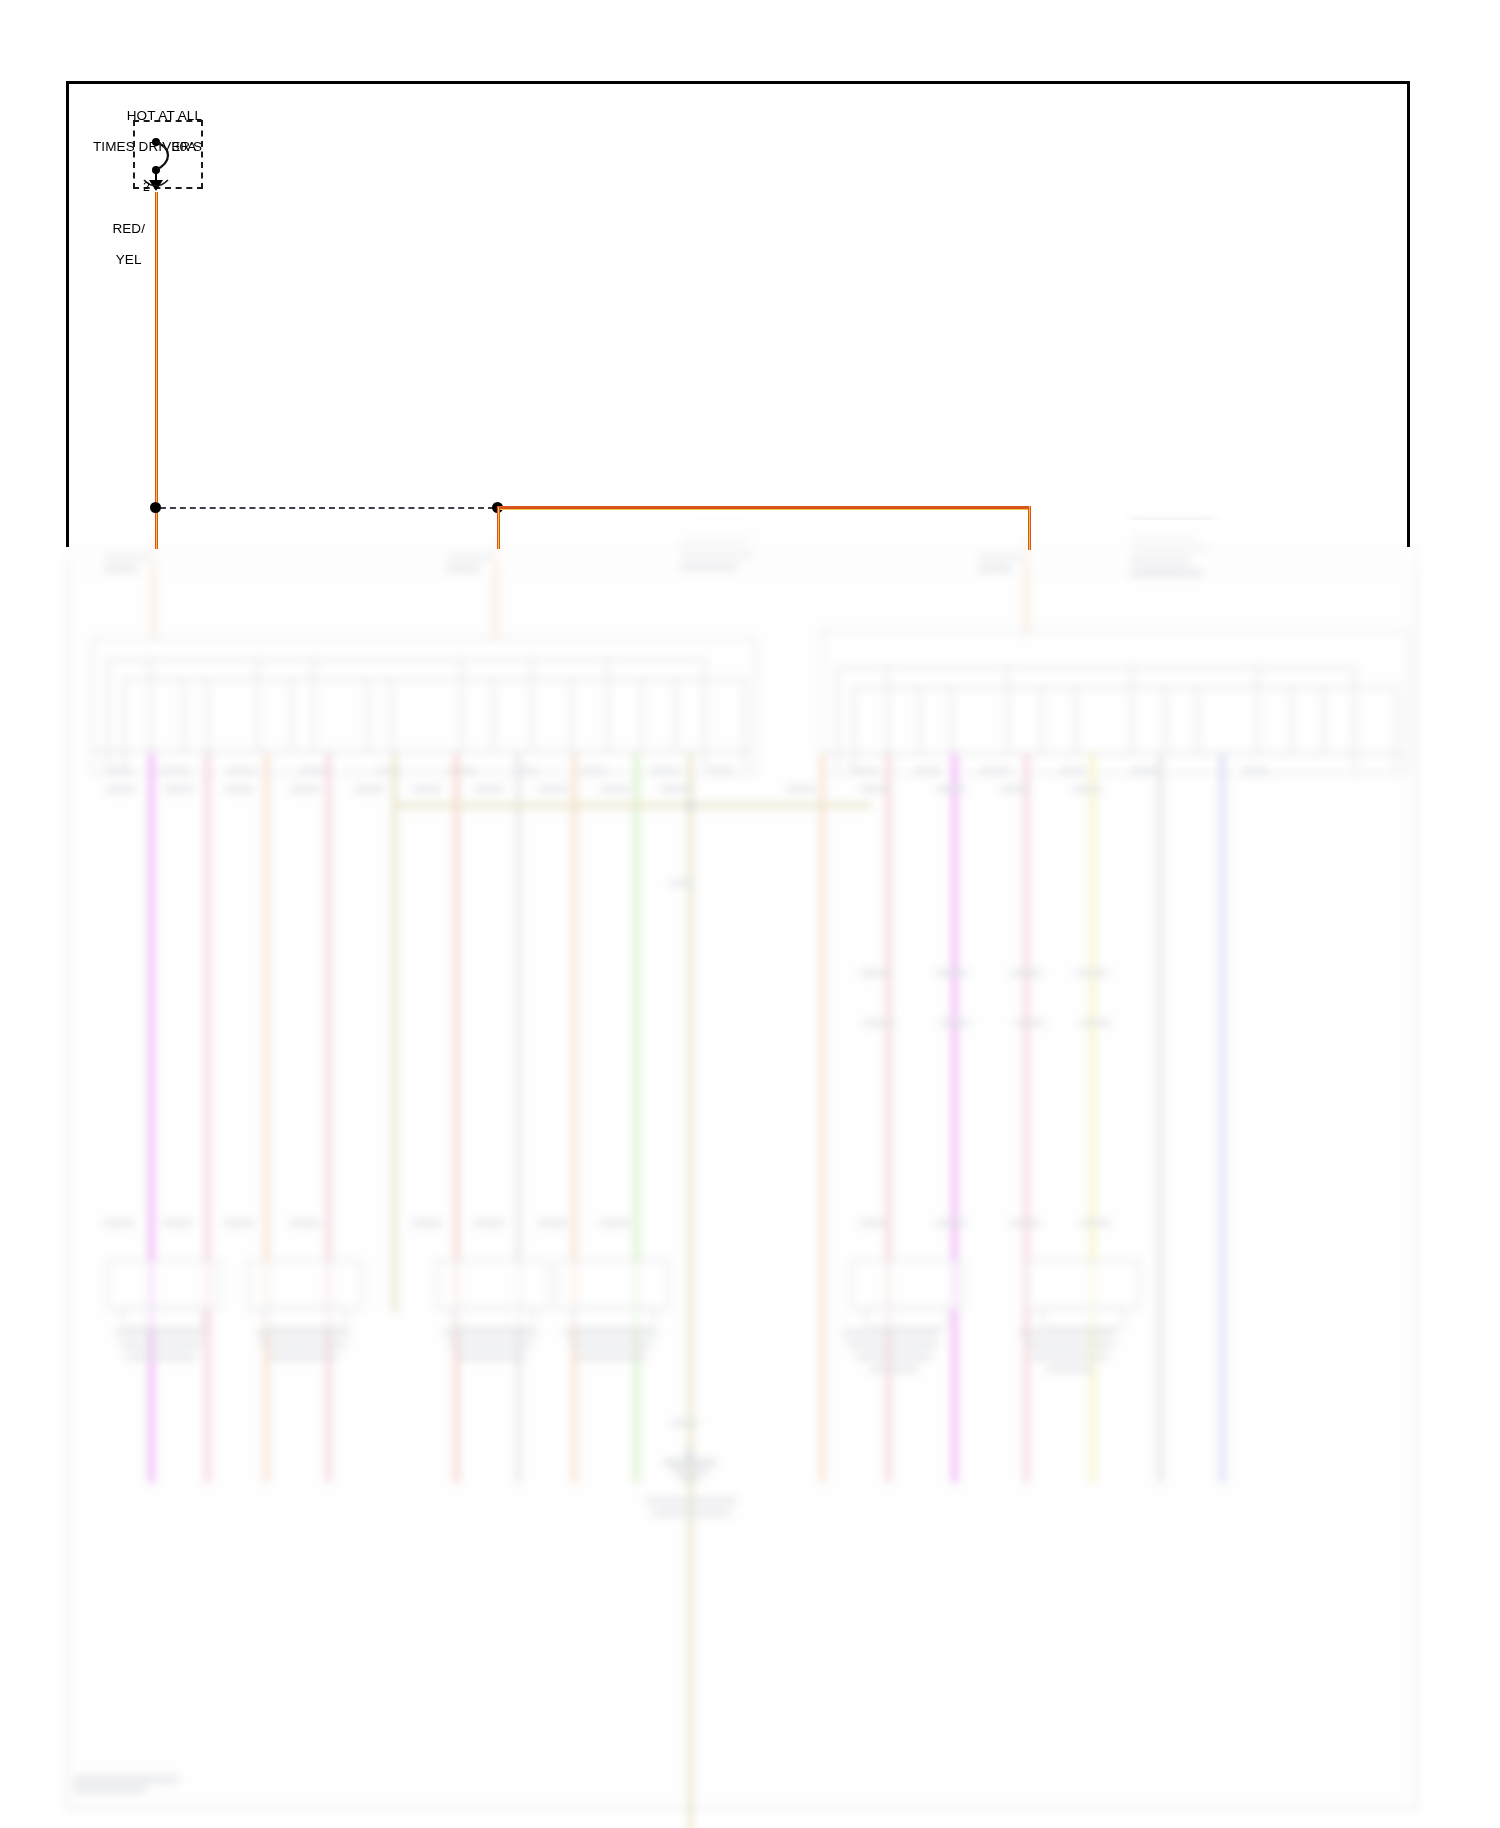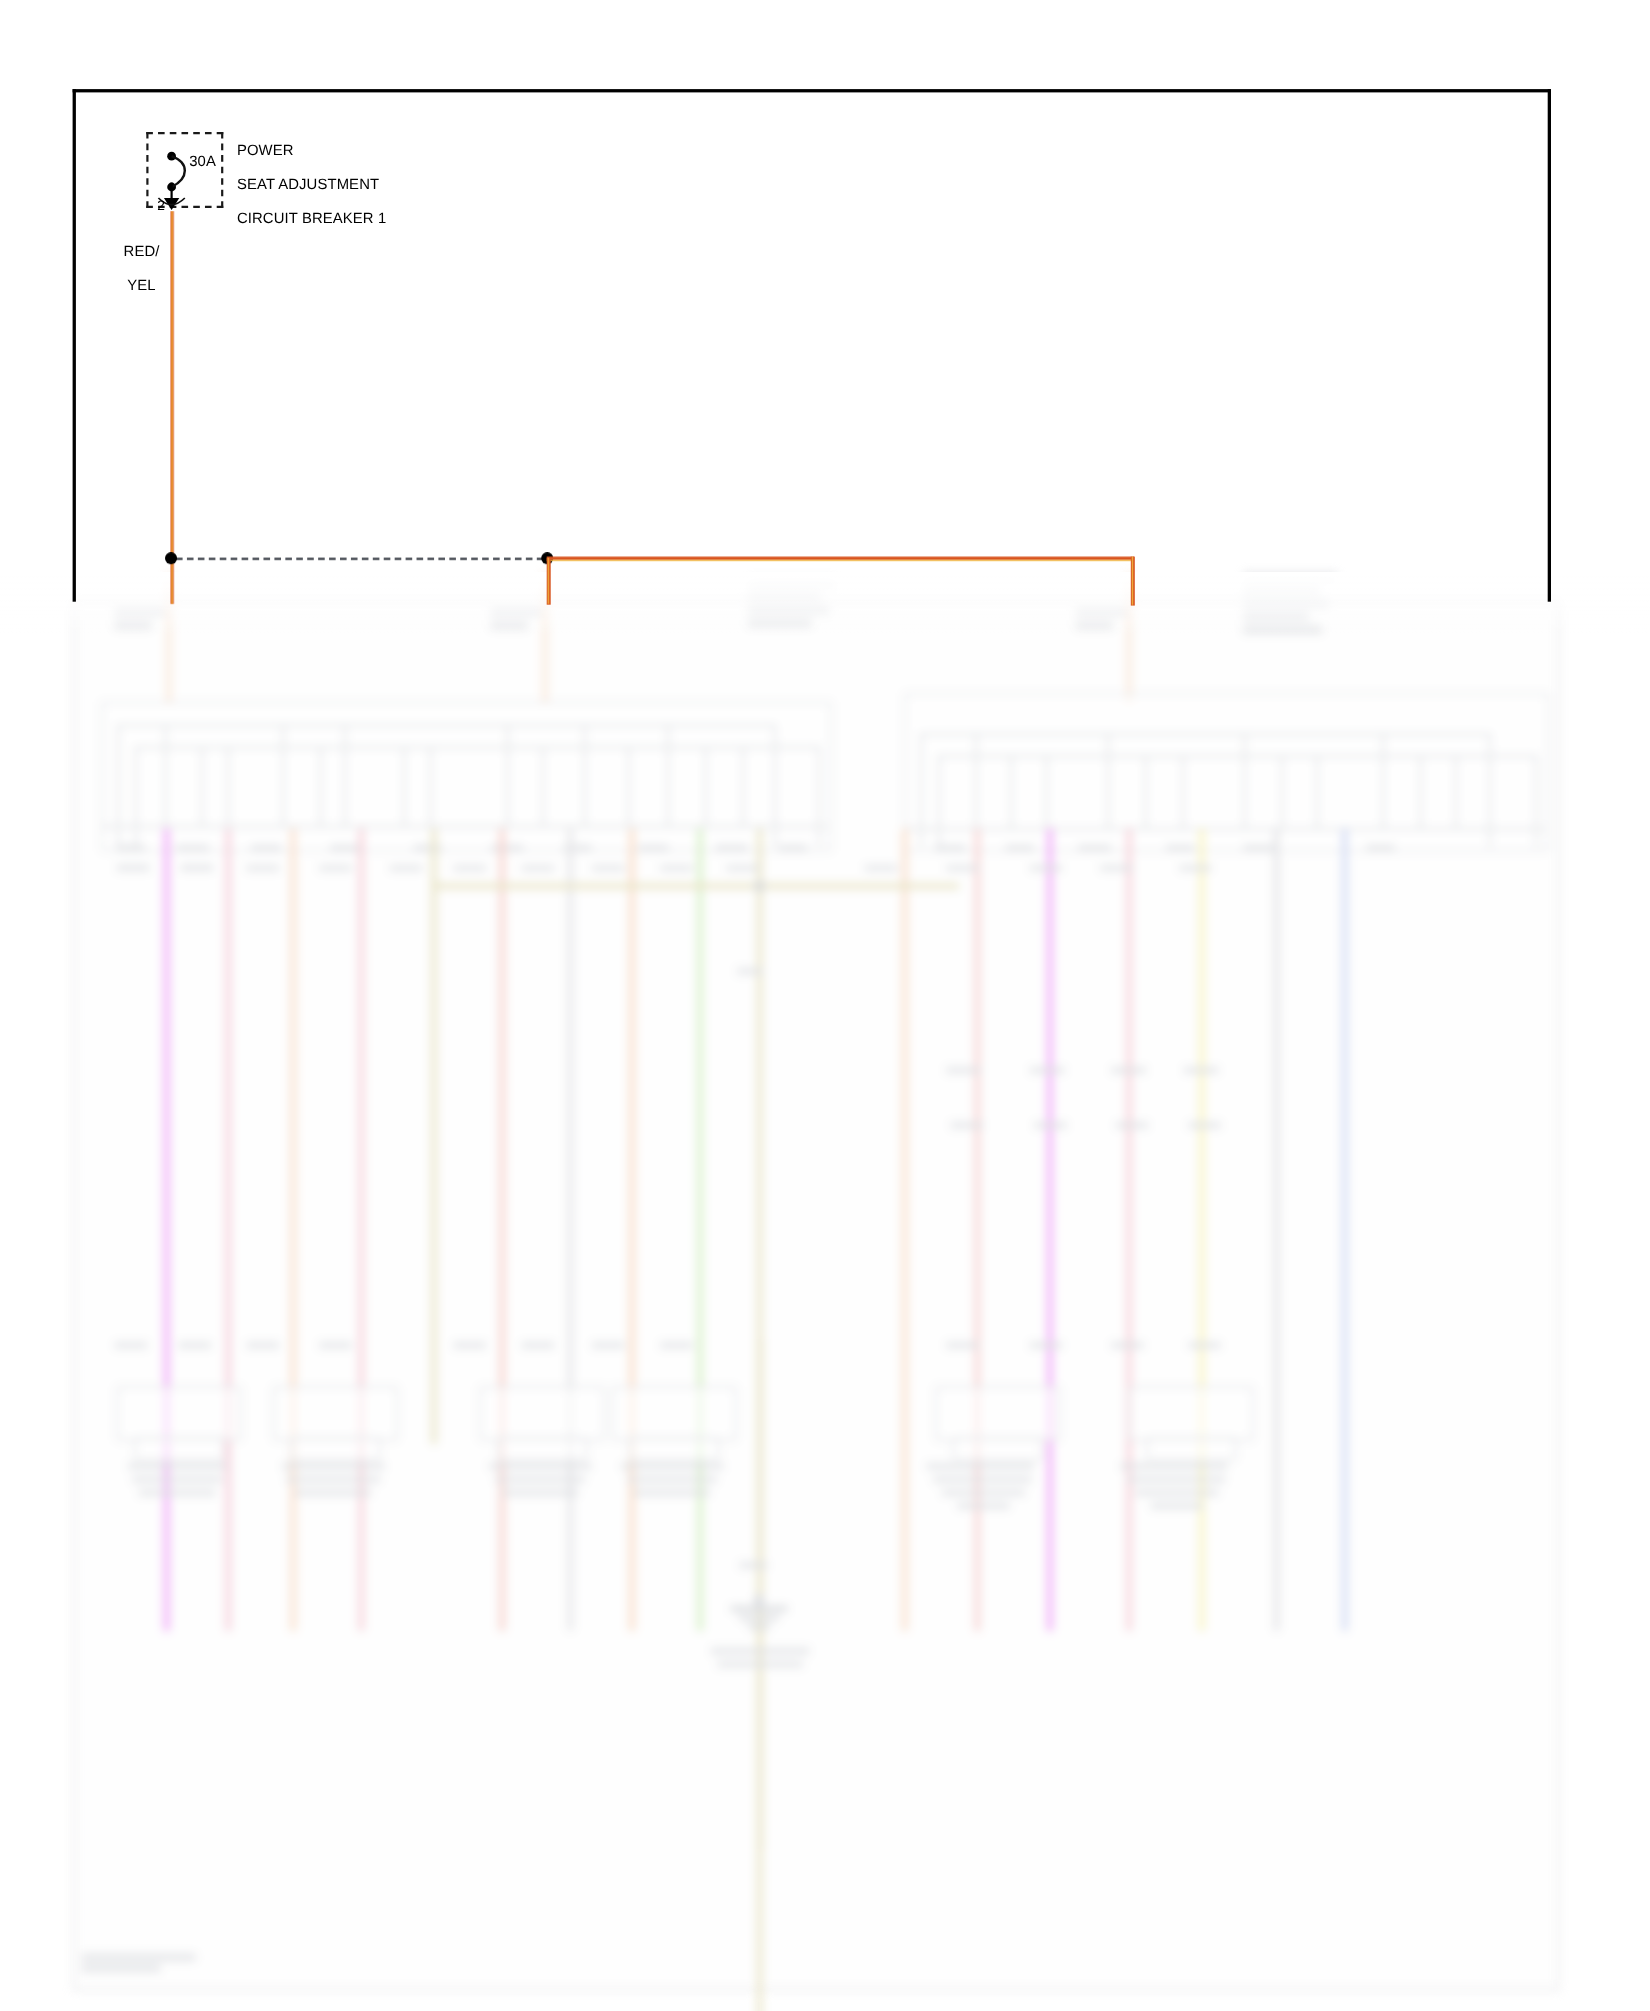--- a/index.html
+++ b/index.html
@@ -273,40 +273,39 @@
     <div class="btext" style="left:14px;top:1256px;width:104px;height:7px;"></div>
     <div class="btext" style="left:14px;top:1266px;width:72px;height:7px;"></div>
   </div>
 
   <div id="fademask"></div>
 
   <div class="frame-border fb-top"></div>
   <div class="frame-border fb-left"></div>
   <div class="frame-border fb-right"></div>
 
+  <div class="lbl lbl-right" style="left:0px;top:92px;width:202px;">
+    <span>HOT AT ALL</span><br>
+    <span>TIMES DRIVER'S</span>
+  </div>
 
   <div class="cb-box"></div>
   <div class="cb-dot" style="left:152px;top:138px;"></div>
   <div class="cb-dot" style="left:152px;top:166px;"></div>
   <svg width="46" height="50" style="position:absolute;left:146px;top:136px;">
     <path d="M10,6 C26,12 26,26 10,34" stroke="#111" stroke-width="2.2" fill="none"></path>
   </svg>
   <div class="cb-arrow" style="left:155px;top:166px;height:16px;"></div>
   <div class="cb-arrowhead"></div>
   <svg width="34" height="16" style="position:absolute;left:139px;top:178px;">
     <path d="M5,2 Q17,14 29,2" stroke="#111" stroke-width="1.6" fill="none"></path>
   </svg>
 
   <div class="lbl" style="left:172px;top:139px;">30A</div>
 
-  <div class="lbl" style="left:200px;top:113px;">
-    <span>POWER</span><br>
-    <span>SEAT ADJUSTMENT</span><br>
-    <span>CIRCUIT BREAKER 1</span>
-  </div>
 
   <div class="lbl" style="left:143px;top:180px;font-size:12.5px;">2</div>
 
   <div class="lbl lbl-center" style="left:90px;top:205px;width:62px;">
     <span>RED/</span><br>
     <span>YEL</span>
   </div>
 
   <div class="wire wire-v" style="left:155px;top:192px;height:320px;"></div>
   <div class="wire-core" style="left:156px;top:192px;width:1px;height:320px;"></div>

